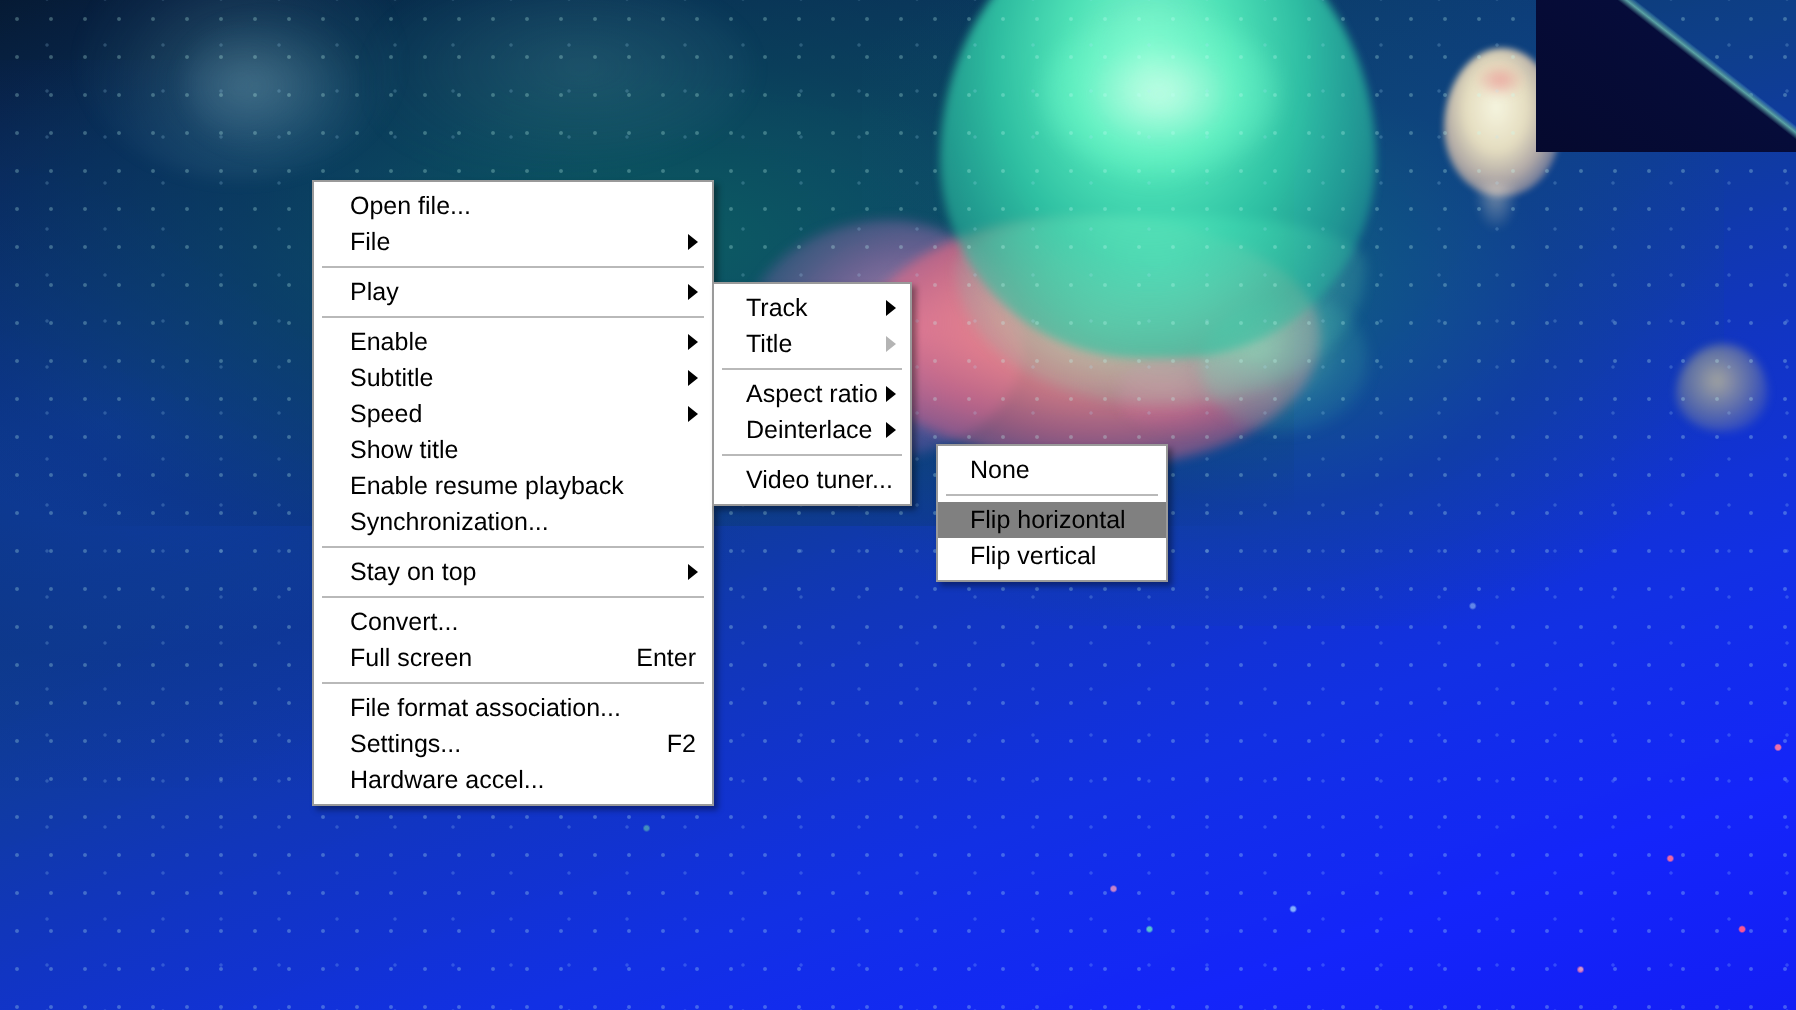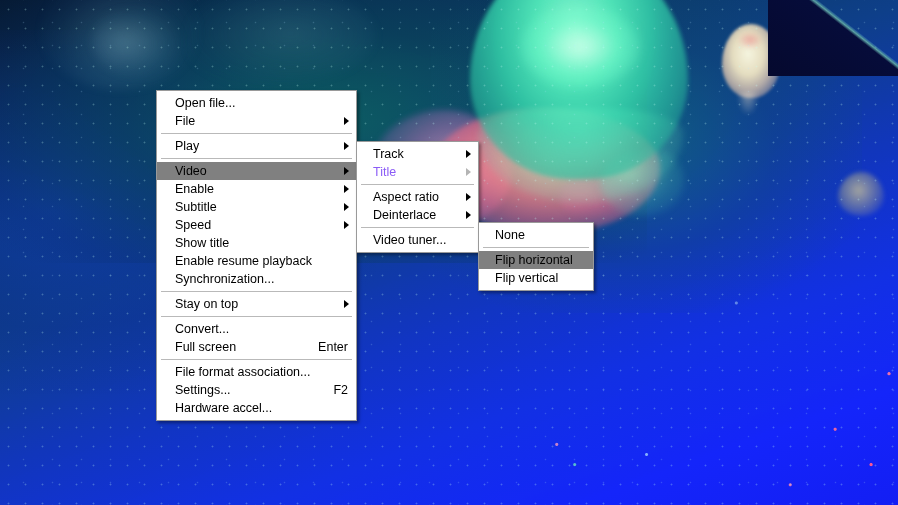--- a/index.html
+++ b/index.html
@@ -241,22 +241,22 @@
     background: #ffffff;
     border: 1px solid #9a9a9a;
     box-shadow: 2px 2px 3px rgba(0,0,0,0.38);
     font-size: 12.5px;
     color: #000;
     padding: 3px 0;
     box-sizing: border-box;
     user-select: none;
   }
   #menu-main     { left: 156px; top: 66px;  width: 201px; margin-top: 24px; }
-  #menu-video    { left: 356px; top: 141px; width: 123px; text-align: center; }
-  #menu-transform{ left: 478px; top: 222px; width: 116px; }
+  #menu-video    { left: 356px; top: 141px; width: 100px; text-align: center; }
+  #menu-transform{ left: 468px; top: 222px; width: 116px; }
 
   .mi {
     position: relative;
     display: flex;
     align-items: center;
     height: 18px;
     padding: 0 8px 0 18px;
     white-space: nowrap;
     cursor: default;
     box-sizing: border-box;
@@ -270,21 +270,21 @@
   .mi .arrow {
     position: absolute;
     right: 7px;
     top: 50%;
     transform: translateY(-50%);
     width: 0; height: 0;
     border-left: 5px solid #000;
     border-top: 4px solid transparent;
     border-bottom: 4px solid transparent;
   }
-  .mi.disabled { color: #8b5cf6; }
+  .mi.disabled { color: #000000; }
   .mi.disabled .arrow { border-left-color: #b4b4b4; }
   .mi.selected {
     background: #808080;
     color: #000;
   }
   .mi.selected .arrow { border-left-color: #000; }
   .sep {
     height: 1px;
     margin: 3px 4px;
     background: #b9b9b9;
@@ -328,24 +328,20 @@
       <div class="mi">
         <span class="label">File</span>
         <span class="arrow"></span>
       </div>
       <div class="sep"></div>
       <div class="mi">
         <span class="label">Play</span>
         <span class="arrow"></span>
       </div>
       <div class="sep"></div>
-      <div class="mi selected">
-        <span class="label">Video</span>
-        <span class="arrow"></span>
-      </div>
       <div class="mi">
         <span class="label">Enable</span>
         <span class="arrow"></span>
       </div>
       <div class="mi">
         <span class="label">Subtitle</span>
         <span class="arrow"></span>
       </div>
       <div class="mi">
         <span class="label">Speed</span>

